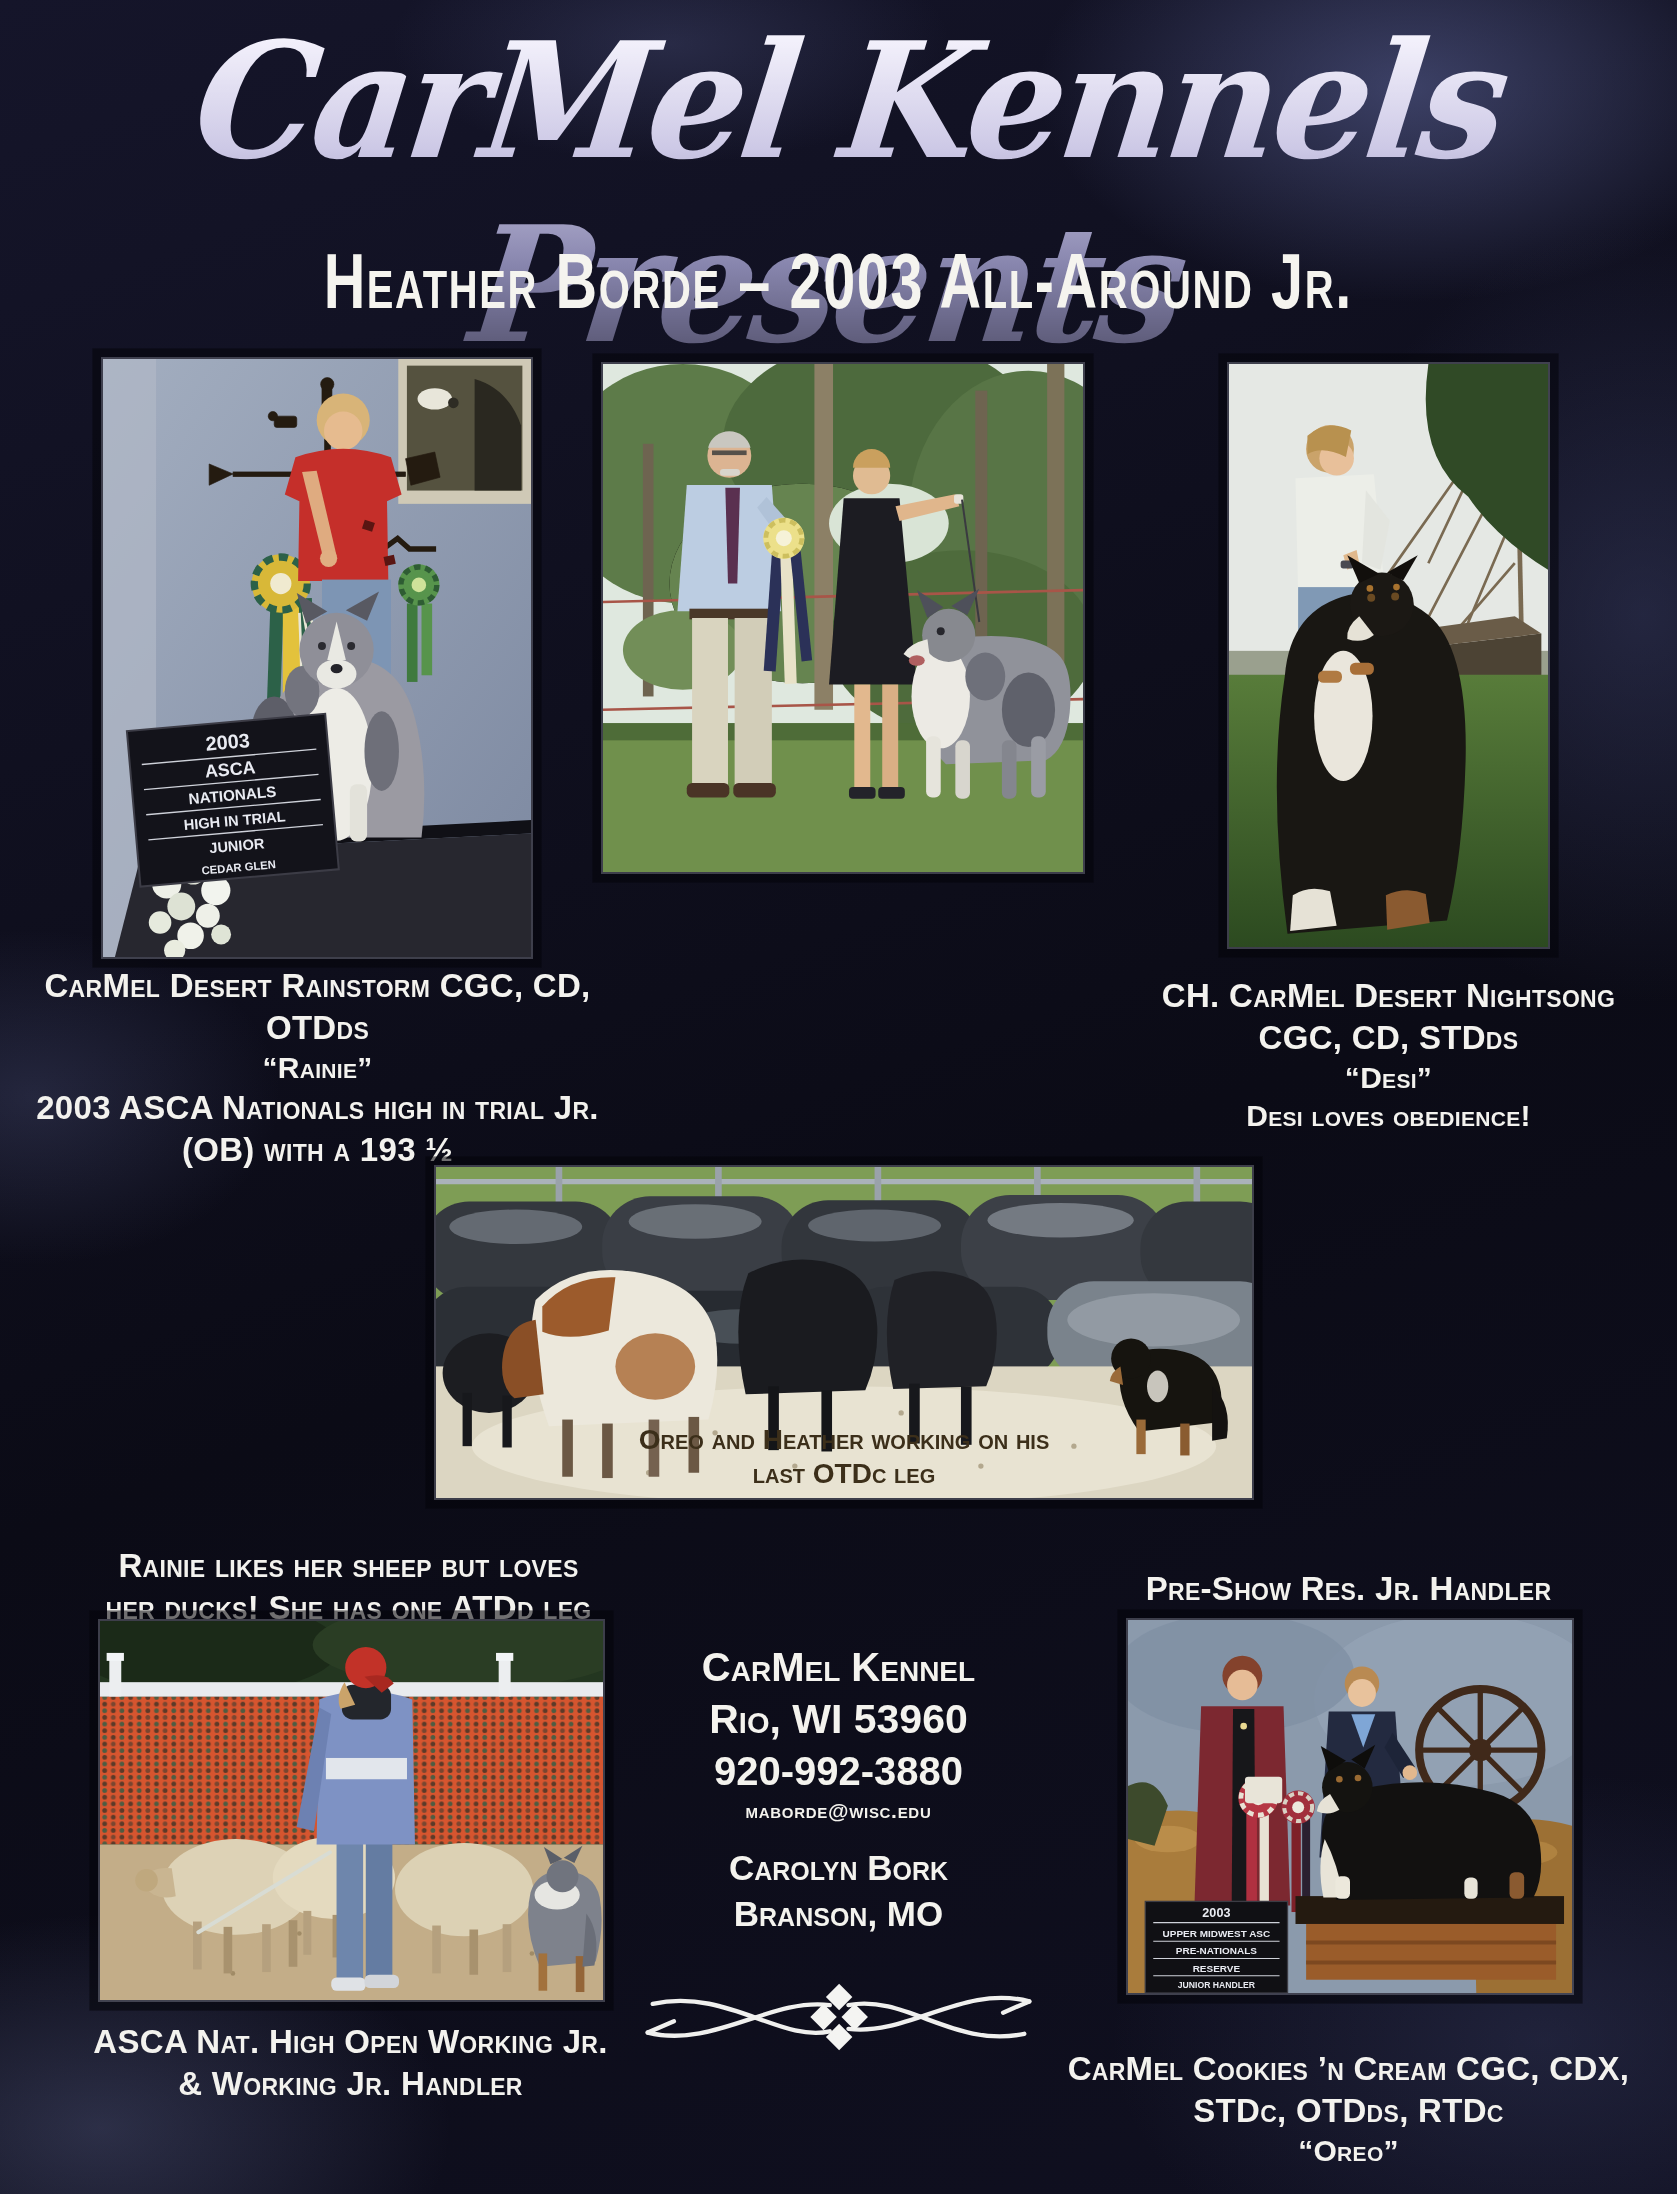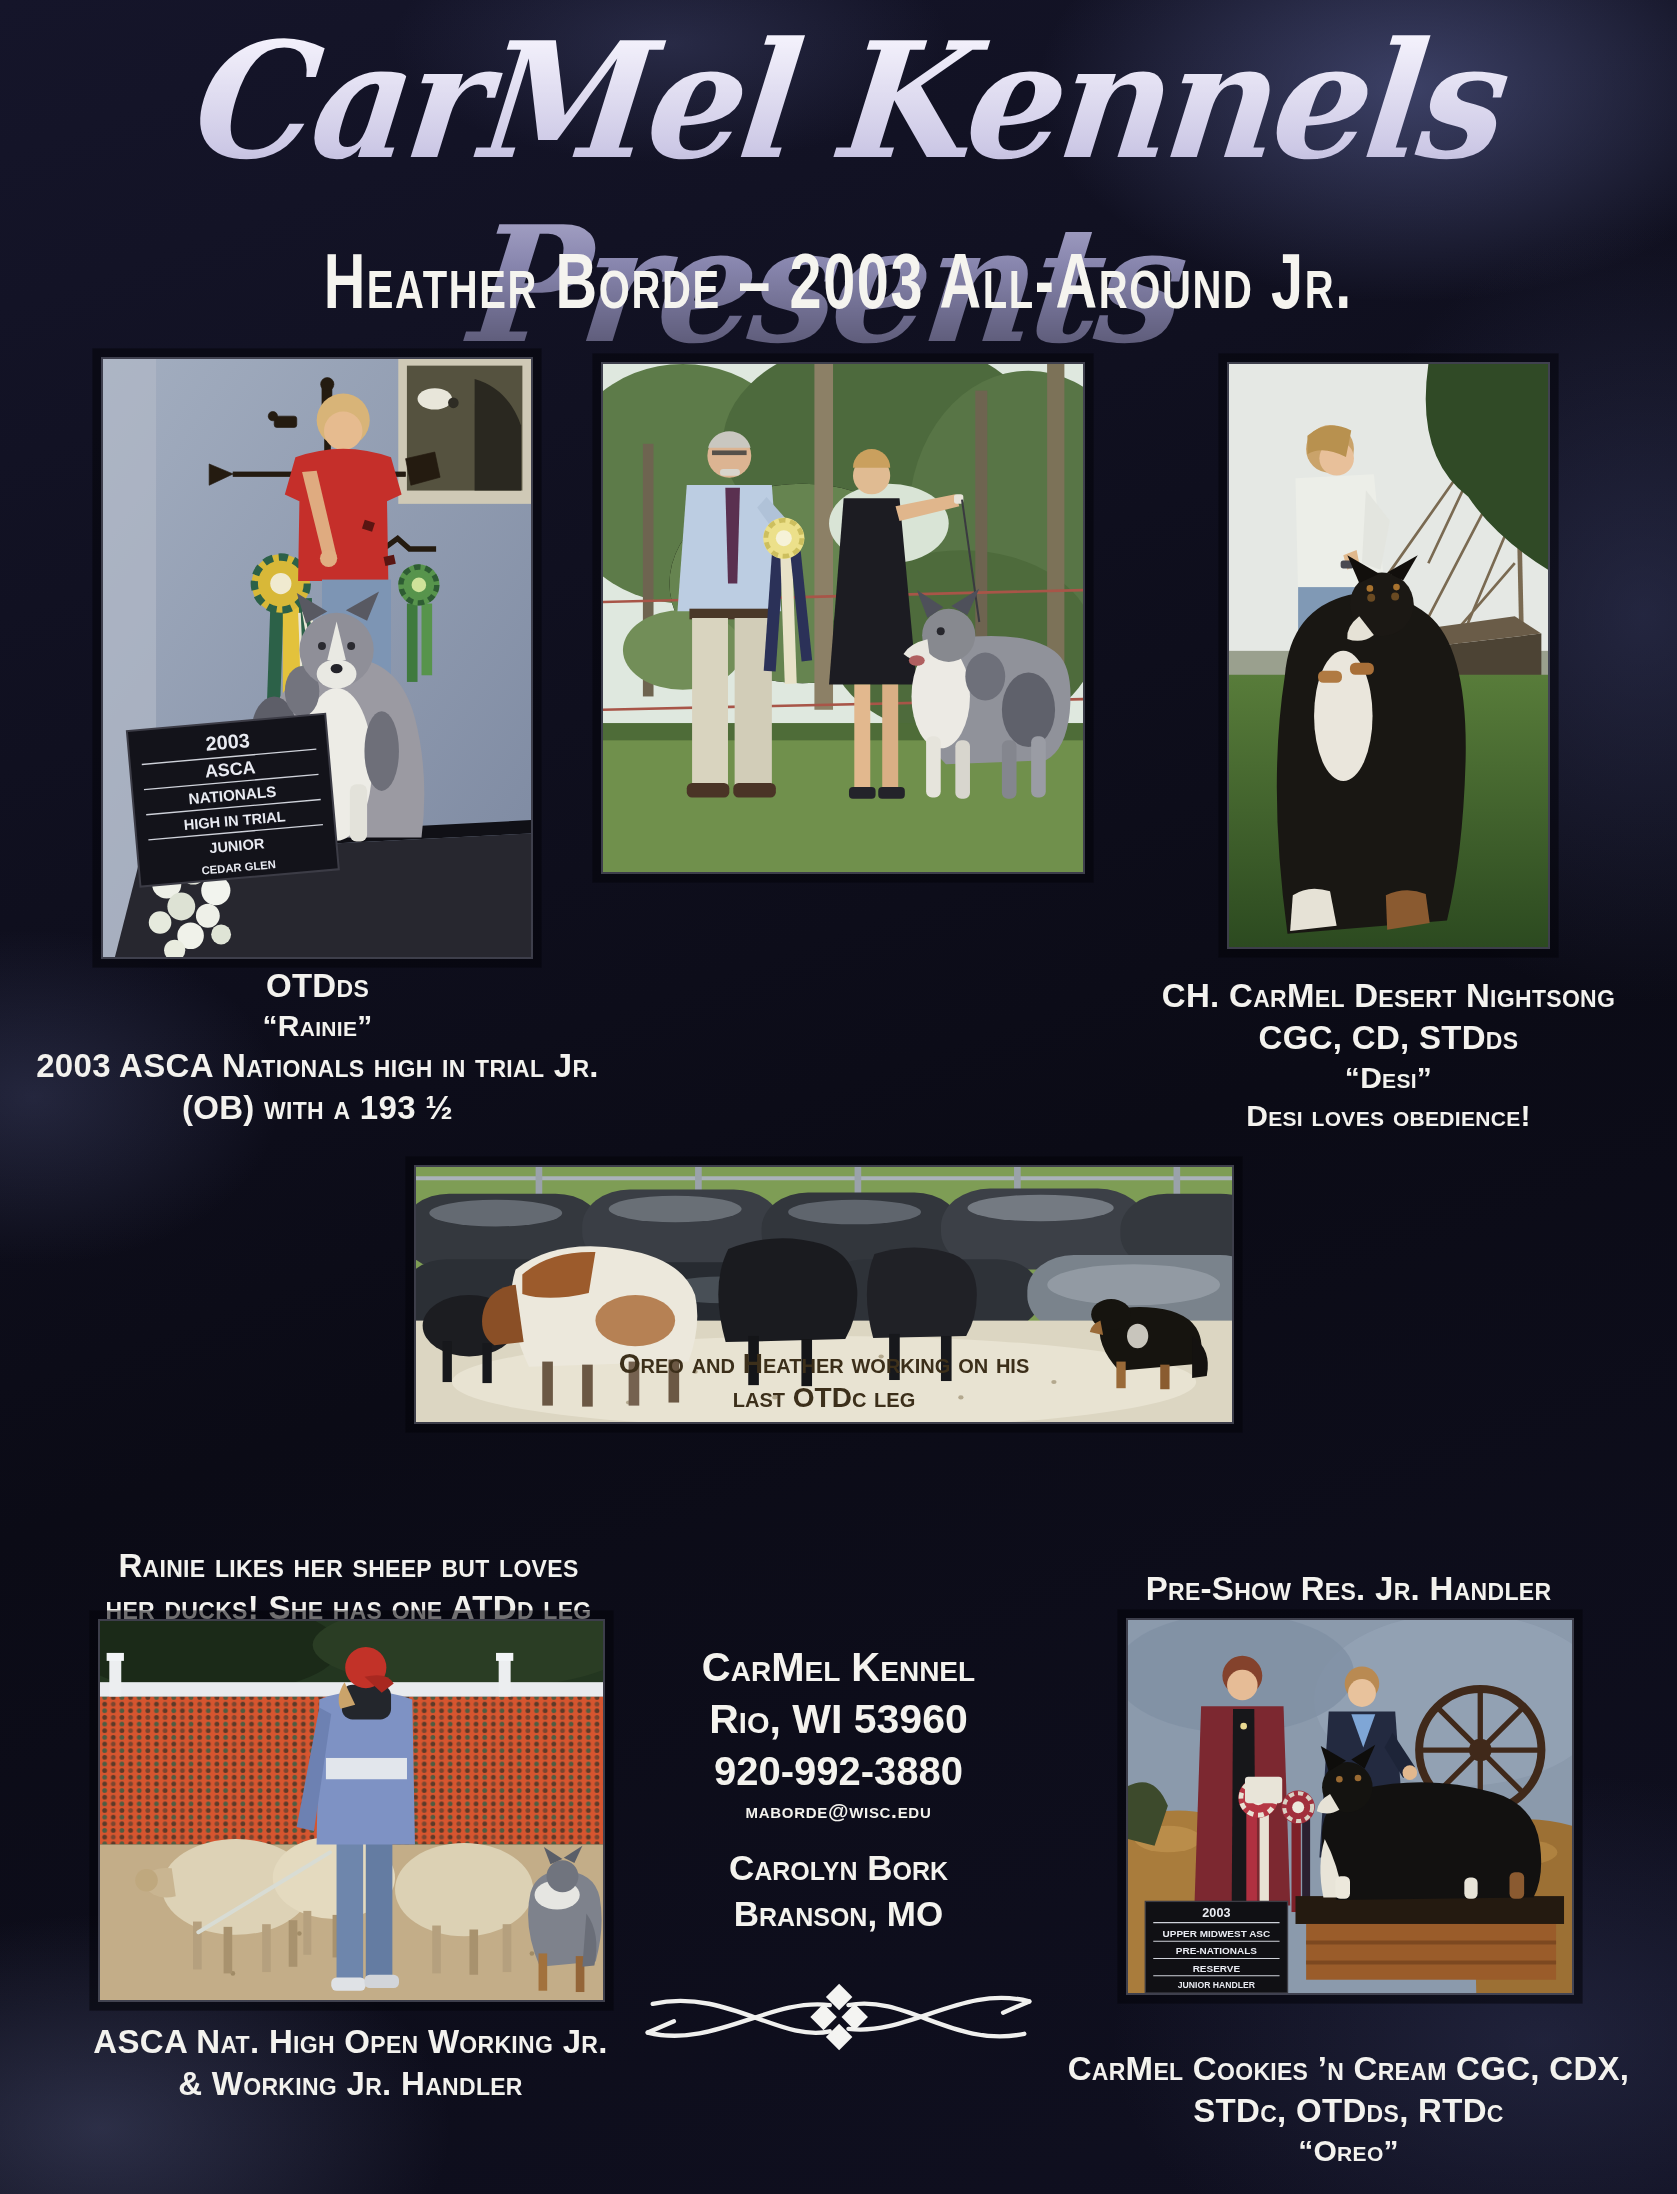--- a/index.html
+++ b/index.html
@@ -291,35 +291,36 @@
           <circle cx="252" cy="336" r="5" fill="#a8722e"></circle>
         <rect x="134" y="462" width="36" height="18" rx="8" fill="#b07a42"></rect>
         <rect x="182" y="450" width="36" height="18" rx="8" fill="#a86f38"></rect>
         <path d="M96,800 q24,-16 56,-6 l10,52 -70,8 Z" fill="#e6e2d6"></path>
         <path d="M236,800 q30,-14 60,-2 l6,44 -64,10 Z" fill="#8a5a30"></path>
       </g>
     </svg>
   </div>
 
   <div class="cap" style="left:12px;top:965px;">
+    <div class="big">CarMel Desert Rainstorm CGC, CD,</div>
     <div class="big">OTDds</div>
     <div>“Rainie”</div>
     <div class="big">2003 ASCA Nationals high in trial Jr.</div>
     <div class="big">(OB) with a 193 ½</div>
   </div>
 
 
   <div class="cap" style="left:1083px;top:975px;">
     <div class="big">CH. CarMel Desert Nightsong</div>
     <div class="big">CGC, CD, STDds</div>
     <div>“Desi”</div>
     <div>Desi loves obedience!</div>
   </div>
 
-  <div class="photo" style="left:416px;top:1167px;width:816px;height:255px;">
+  <div class="photo" style="left:436px;top:1167px;width:816px;height:331px;">
     <svg viewBox="0 0 1228 498" preserveAspectRatio="none">
       <rect width="1228" height="498" fill="#7e9d55"></rect>
       <g>
         <line x1="0" y1="22" x2="1228" y2="22" stroke="#aab2ba" stroke-width="8"></line>
         <rect x="180" y="0" width="10" height="60" fill="#9aa2aa"></rect>
           <rect x="420" y="0" width="10" height="60" fill="#9aa2aa"></rect>
         <rect x="660" y="0" width="10" height="60" fill="#9aa2aa"></rect>
           <rect x="900" y="0" width="10" height="60" fill="#9aa2aa"></rect>
         <rect x="1140" y="0" width="10" height="60" fill="#9aa2aa"></rect>
       </g>

